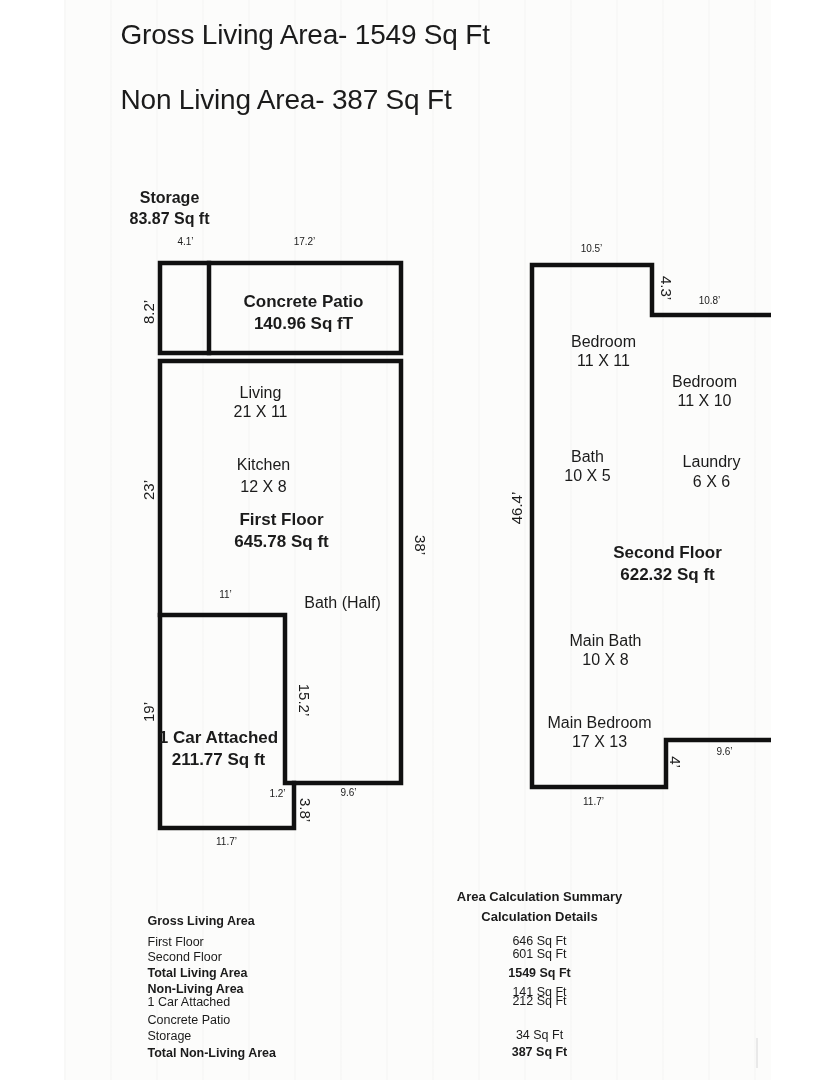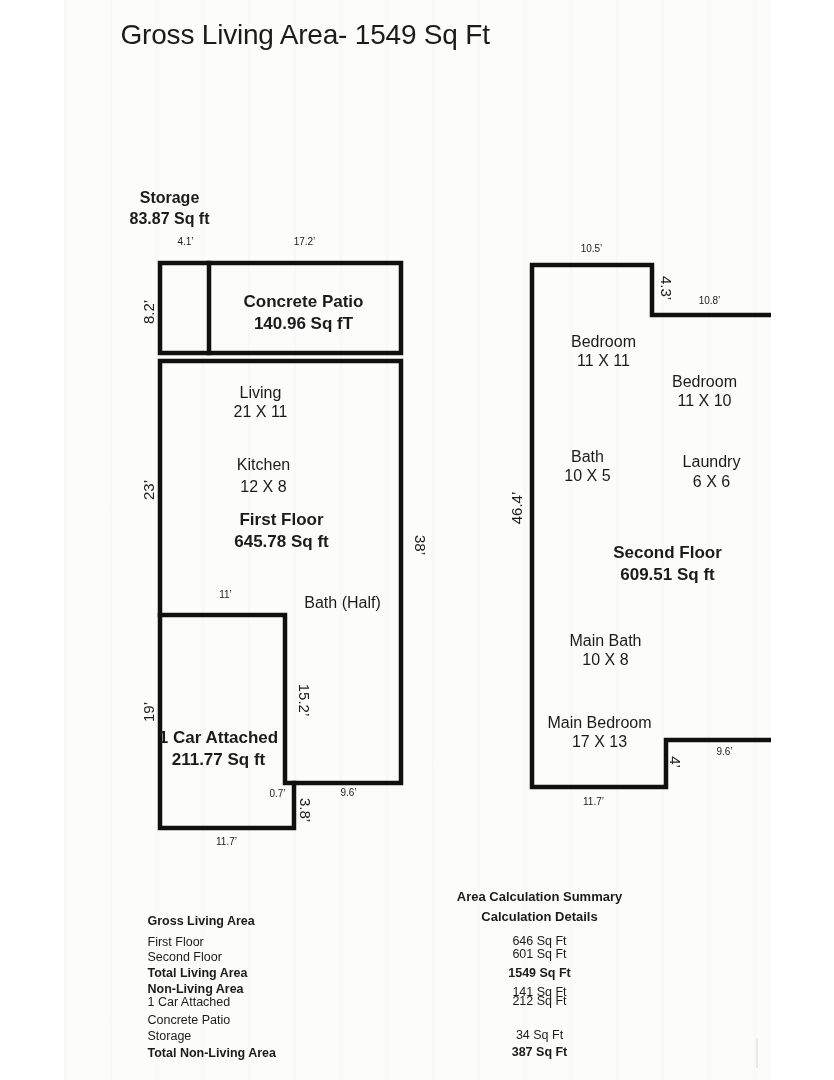--- a/index.html
+++ b/index.html
@@ -36,20 +36,21 @@
 
   <svg id="walls" width="834" height="1080" viewBox="0 0 834 1080">
     <path d="M96 263 H337 V353 H96 Z"></path>
     <path d="M145 263 V353"></path>
     <path d="M96 361 H337 V783 H230 V828 H96 Z"></path>
     <path d="M96 615 H221 V783 H230"></path>
     <path d="M468 265 H588 V315 H710 V740 H602 V787 H468 Z"></path>
   </svg>
 
   <div class="title" style="left:57px;top:19px;">Gross Living Area- 1549 Sq Ft</div>
+  <div class="title" style="left:57px;top:84px;">Non Living Area- 387 Sq Ft</div>
 
   <div class="lbl b" style="left:106px;top:189px;">Storage</div>
   <div class="lbl b" style="left:106px;top:210px;">83.87 Sq ft</div>
 
   <div class="lbl dim" style="left:122px;top:236px;">4.1’</div>
   <div class="lbl dim" style="left:241px;top:236px;">17.2’</div>
   <div class="vdim" style="left:84px;top:312px;">8.2’</div>
 
   <div class="lbl b big" style="left:240px;top:292px;">Concrete Patio</div>
   <div class="lbl b big" style="left:240px;top:314px;">140.96 Sq fT</div>
@@ -68,21 +69,21 @@
 
   <div class="lbl dim" style="left:162px;top:589px;">11’</div>
   <div class="lbl" style="left:279px;top:594px;">Bath (Half)</div>
 
   <div class="vdim" style="left:84px;top:712px;">19’</div>
   <div class="vdim cw" style="left:240px;top:700px;">15.2’</div>
 
   <div class="lbl b big" style="left:155px;top:728px;">1 Car Attached</div>
   <div class="lbl b big" style="left:155px;top:750px;">211.77 Sq ft</div>
 
-  <div class="lbl dim" style="left:214px;top:788px;">0.7’</div>
+  <div class="lbl dim" style="left:214px;top:788px;">1.2’</div>
   <div class="vdim cw" style="left:241px;top:810px;">3.8’</div>
   <div class="lbl dim" style="left:285px;top:787px;">9.6’</div>
   <div class="lbl dim" style="left:163px;top:836px;">11.7’</div>
 
   <div class="lbl dim" style="left:528px;top:243px;">10.5’</div>
   <div class="vdim cw" style="left:602px;top:288px;">4.3’</div>
   <div class="lbl dim" style="left:646px;top:295px;">10.8’</div>
 
   <div class="lbl" style="left:540px;top:333px;">Bedroom</div>
   <div class="lbl" style="left:540px;top:352px;">11 X 11</div>
@@ -93,21 +94,21 @@
   <div class="lbl" style="left:524px;top:448px;">Bath</div>
   <div class="lbl" style="left:524px;top:467px;">10 X 5</div>
 
   <div class="lbl" style="left:648px;top:453px;">Laundry</div>
   <div class="lbl" style="left:648px;top:473px;">6 X 6</div>
 
   <div class="vdim" style="left:452px;top:508px;">46.4’</div>
   <div class="vdim cw" style="left:722px;top:523px;">38’</div>
 
   <div class="lbl b big" style="left:604px;top:543px;">Second Floor</div>
-  <div class="lbl b big" style="left:604px;top:565px;">609.51 Sq ft</div>
+  <div class="lbl b big" style="left:604px;top:565px;">622.32 Sq ft</div>
 
   <div class="lbl" style="left:542px;top:632px;">Main Bath</div>
   <div class="lbl" style="left:542px;top:651px;">10 X 8</div>
 
   <div class="lbl" style="left:536px;top:714px;">Main Bedroom</div>
   <div class="lbl" style="left:536px;top:733px;">17 X 13</div>
 
   <div class="vdim cw" style="left:611px;top:762px;">4’</div>
   <div class="lbl dim" style="left:661px;top:746px;">9.6’</div>
   <div class="lbl dim" style="left:530px;top:796px;">11.7’</div>

